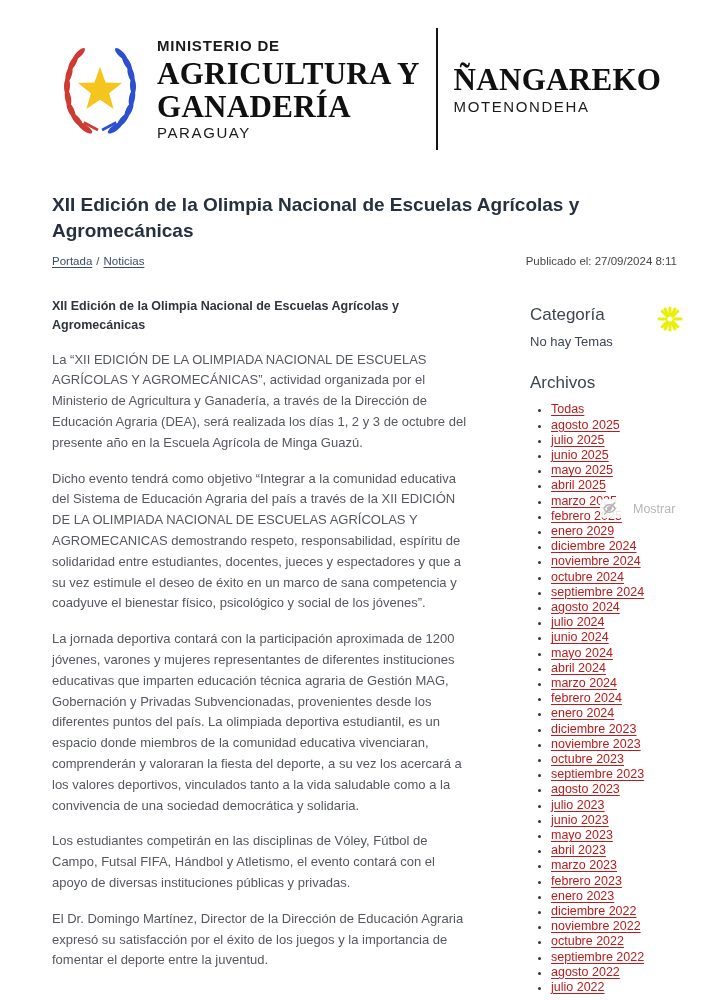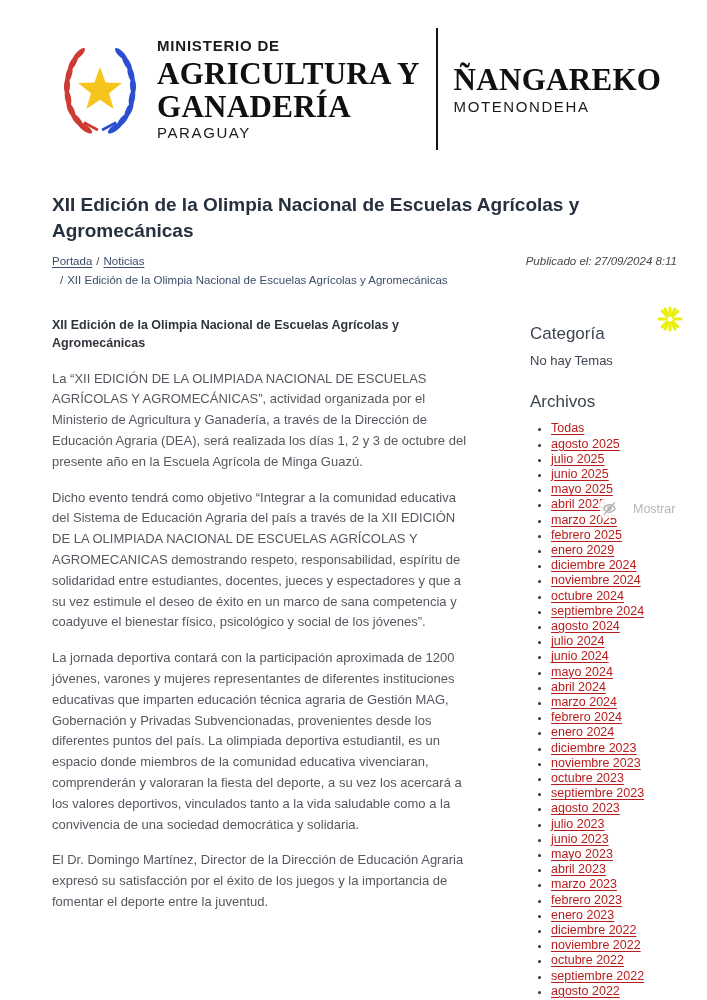--- a/index.html
+++ b/index.html
@@ -19,21 +19,21 @@
   .header-divider { width: 2px; height: 122px; background: #141414; margin: 0 16px; flex: 0 0 auto; }
 
   
   .main { padding: 0 30px 0 52px; }
   .page-title { font-size: 19px; font-weight: 700; color: #27303e; line-height: 1.38; margin: 22px 0 10px; max-width: 620px; }
   .meta-row { display: flex; justify-content: space-between; align-items: flex-start; }
   .breadcrumb { font-size: 11.5px; color: #3c4c6a; line-height: 1.3; }
   .breadcrumb a { color: #3c4c6a; text-decoration: underline; text-underline-offset: 2px; cursor: pointer; }
   .bc-sep { color: #4a4a4a; margin: 0 4px; }
   .bc-line2 { margin-top: 4px; padding-left: 4px; }
-  .published { font-size: 11.5px; color: #474747; white-space: nowrap; padding-top: 1px; font-style: italic; }
+  .published { font-size: 11.5px; color: #474747; white-space: nowrap; padding-top: 1px; }
 
   
   .content { display: flex; margin-top: 28px; }
   .article { width: 418px; flex: 0 0 auto; }
   .article-heading { font-size: 12.5px; font-weight: 700; color: #2f353d; margin: 0 0 16px; line-height: 1.45; }
   .article p { font-size: 13px; line-height: 1.6; margin: 0 0 15px; color: #55585f; }
 
   
   .sidebar { margin-left: 52px; width: 170px; padding: 8px 0 0 8px; }
   .sb-title { font-size: 17px; font-weight: 400; color: #3d4550; margin: 0 0 9px; }
@@ -95,33 +95,31 @@
 </div>
 
 <div class="main">
   <h1 class="page-title">XII Edición de la Olimpia Nacional de Escuelas Agrícolas y Agromecánicas</h1>
 
   <div class="meta-row">
     <div class="breadcrumb">
       <div>
         <a>Portada</a><span class="bc-sep">/</span><a>Noticias</a>
       </div>
-      <div class="bc-line2">
-        <span class="bc-sep">/</span><span>XII Edición de la Olimpia Nacional de Escuelas Agrícolas y Agromecánicas</span>
-      </div>
     </div>
     <div class="published">Publicado el: 27/09/2024 8:11</div>
   </div>
 
   <div class="content">
     <div class="article">
       <h3 class="article-heading">XII Edición de la Olimpia Nacional de Escuelas Agrícolas y Agromecánicas</h3>
       <p> La “XII EDICIÓN DE LA OLIMPIADA NACIONAL DE ESCUELAS AGRÍCOLAS Y AGROMECÁNICAS”, actividad organizada por el Ministerio de Agricultura y Ganadería, a través de la Dirección de Educación Agraria (DEA), será realizada los días 1, 2 y 3 de octubre del presente año en la Escuela Agrícola de Minga Guazú.</p>
       <p>Dicho evento tendrá como objetivo “Integrar a la comunidad educativa del Sistema de Educación Agraria del país a través de la XII EDICIÓN DE LA OLIMPIADA NACIONAL DE ESCUELAS AGRÍCOLAS Y AGROMECANICAS demostrando respeto, responsabilidad, espíritu de solidaridad entre estudiantes, docentes, jueces y espectadores y que a su vez estimule el deseo de éxito en un marco de sana competencia y coadyuve el bienestar físico, psicológico y social de los jóvenes”.</p>
       <p>La jornada deportiva contará con la participación aproximada de 1200 jóvenes, varones y mujeres representantes de diferentes instituciones educativas que imparten educación técnica agraria de Gestión MAG, Gobernación y Privadas Subvencionadas, provenientes desde los diferentes puntos del país. La olimpiada deportiva estudiantil, es un espacio donde miembros de la comunidad educativa vivenciaran, comprenderán y valoraran la fiesta del deporte, a su vez los acercará a los valores deportivos, vinculados tanto a la vida saludable como a la convivencia de una sociedad democrática y solidaria.</p>
+      <p>Los estudiantes competirán en las disciplinas de Vóley, Fútbol de Campo, Futsal FIFA, Hándbol y Atletismo, el evento contará con el apoyo de diversas instituciones públicas y privadas.</p>
       <p> El Dr. Domingo Martínez, Director de la Dirección de Educación Agraria expresó su satisfacción por el éxito de los juegos y la importancia de fomentar el deporte entre la juventud.</p>
 
     </div>
 
     <div class="sidebar">
       <h4 class="sb-title">Categoría</h4>
       <div class="sb-empty">No hay Temas</div>
       <h4 class="sb-title">Archivos</h4>
       <ul class="archives">
           <li><a class="archive-link">Todas</a></li>

